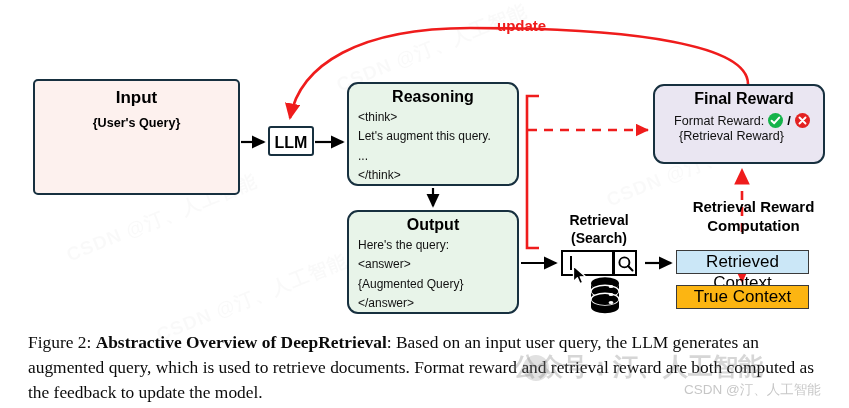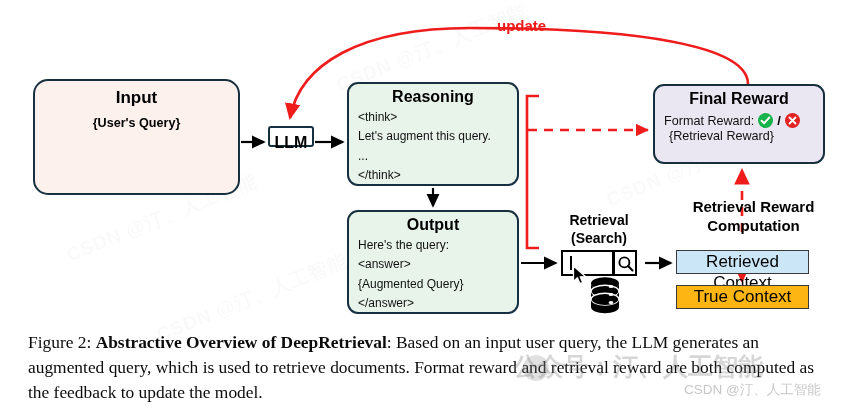--- a/index.html
+++ b/index.html
@@ -43,21 +43,21 @@
   .node-title {
     text-align: center;
     font-weight: bold;
     color: #000;
   }
   
   #box-input {
     left: 33px; top: 79px;
     width: 207px; height: 116px;
     background: #fdf1ee;
-    border-radius: 15px;
+    border-radius: 5px;
   }
   #box-input .node-title {
     font-size: 17px;
     margin-top: 7px;
   }
   .input-body {
     font-size: 12.2px;
     color: #111;
     line-height: 1.37;
     margin: 6px 12px 0 12px;
@@ -65,21 +65,21 @@
   .input-slot {
     text-align: center;
     font-size: 12.6px;
     font-weight: bold;
     color: #000;
     margin-top: 8px;
   }
   
   #box-llm {
     left: 268px; top: 126px;
-    width: 46px; height: 21px;
+    width: 46px; height: 30px;
     background: #ffffff;
     border-radius: 3px;
     border-width: 2px;
   }
   #box-llm .llm-label {
     font-size: 16px;
     font-weight: bold;
     text-align: center;
     line-height: 29px;
     color: #000;
@@ -108,20 +108,21 @@
     font-size: 12px;
     color: #111;
     line-height: 1.36;
     margin: 3px 0 0 9px;
   }
   
   #box-final {
     left: 653px; top: 84px;
     width: 172px; height: 80px;
     background: #eae6f2;
+    padding-left: 10px;
   }
   #box-final .node-title {
     font-size: 16px;
     margin-top: 4px;
   }
   .final-line {
     font-size: 12.6px;
     color: #111;
     margin-left: 9px;
     margin-top: 5px;

